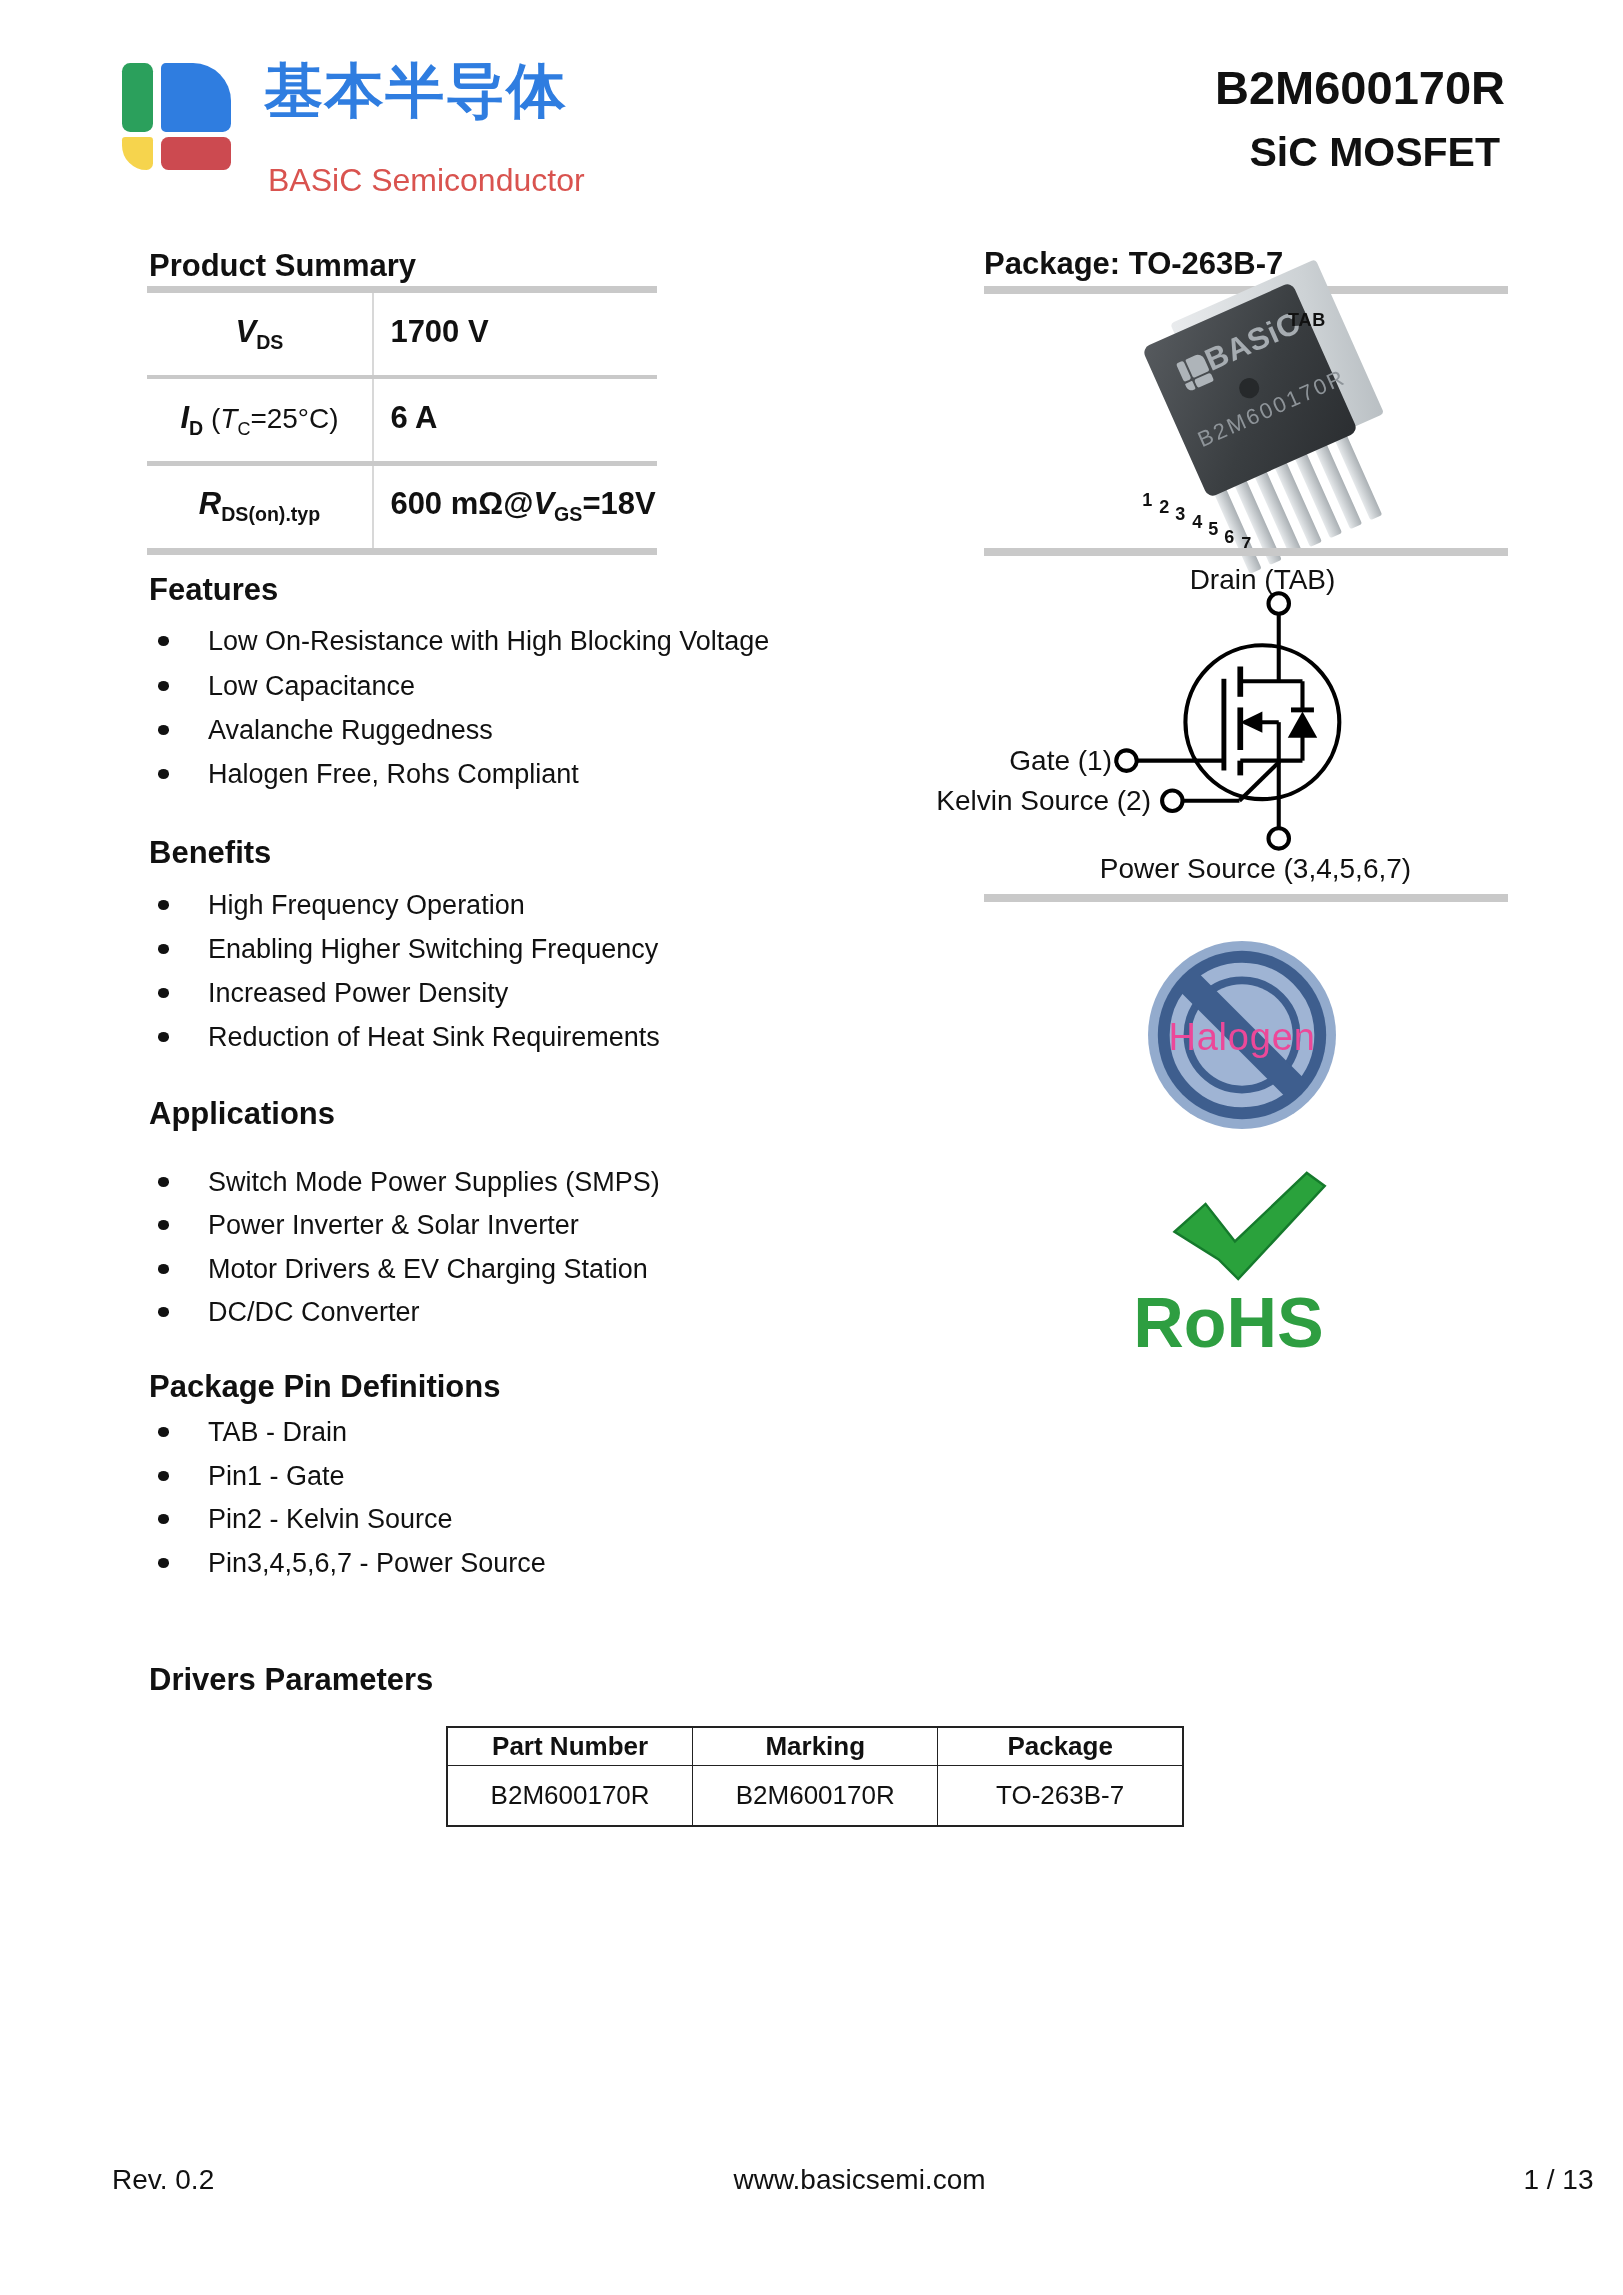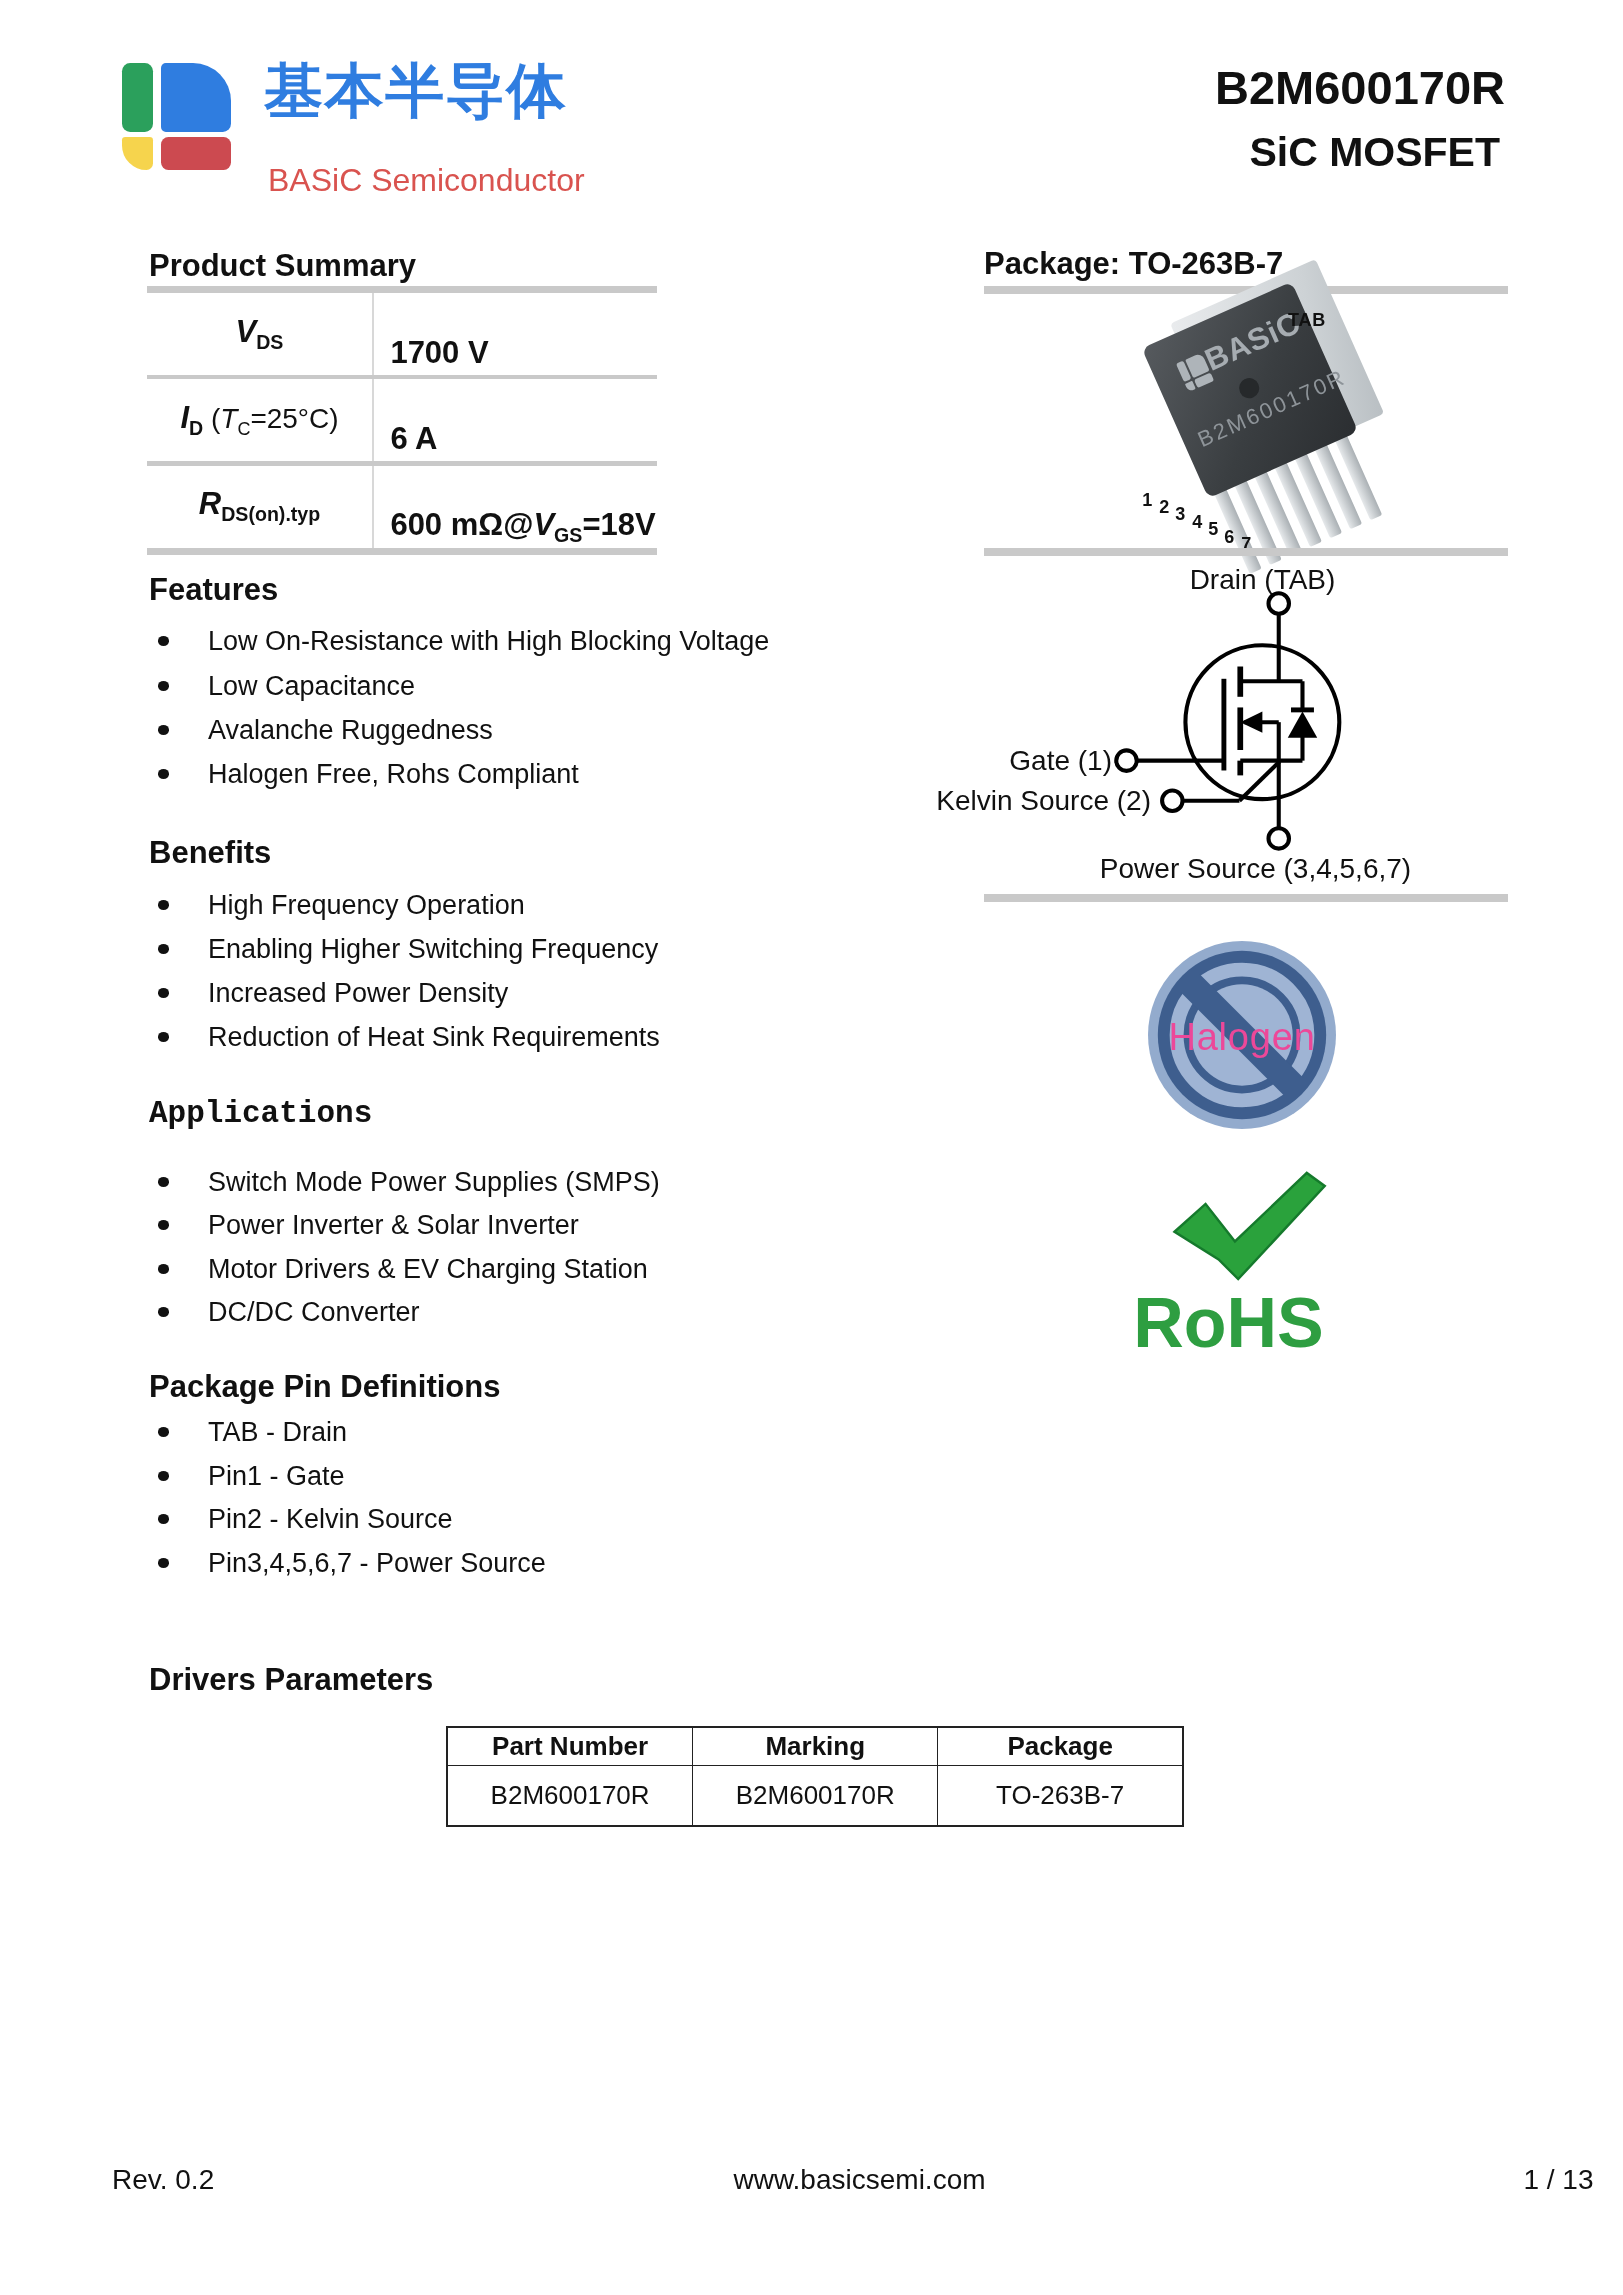--- a/index.html
+++ b/index.html
@@ -18,21 +18,21 @@
   .part-no{right:118px;top:62px;font-size:47px;font-weight:bold;line-height:51px;}
   .dev-type{right:123px;top:129px;font-size:41px;font-weight:bold;line-height:46px;}
   
   .sec-title{font-size:31px;font-weight:bold;line-height:38px;}
   
   .ps-table{left:147px;top:286px;width:510px;}
   .ps-bar{height:7.4px;background:#C9C9C9;}
   .ps-div{height:4.1px;background:#C9C9C9;}
   .ps-row{display:flex;height:82px;align-items:center;}
   .ps-c1{width:225px;text-align:center;font-size:31px;font-weight:bold;}
-  .ps-c2{flex:1;border-left:2.5px solid #D8D8D8;align-self:stretch;display:flex;align-items:flex-end;padding-left:16.4px;font-size:31px;font-weight:bold;}
+  .ps-c2{flex:1;border-left:2.5px solid #D8D8D8;align-self:stretch;display:flex;align-items:center;padding-left:16.4px;font-size:31px;font-weight:bold;}
   .sym{font-style:italic;}
   .sub{font-size:19.6px;font-weight:bold;vertical-align:-7.4px;}
   .cond{font-size:28px;font-weight:normal;}
   .cond .sub{font-weight:normal;font-size:18px;}
   
   .li{position:absolute;left:147px;width:802px;height:36px;line-height:36px;font-size:27px;padding-left:61px;box-sizing:border-box;}
   .bullet{position:absolute;left:10.6px;top:13px;width:11.5px;height:9.8px;border-radius:50%;background:#111;}
   
   .gbar{background:#C9C9C9;height:8.2px;width:524px;left:984px;}
   .pkg-wrap{left:984px;top:295px;width:524px;height:252px;}
@@ -106,21 +106,21 @@
   <div class="li" style="top:668px;"><span class="bullet"></span><span>Low Capacitance</span></div>
   <div class="li" style="top:712px;"><span class="bullet"></span><span>Avalanche Ruggedness</span></div>
   <div class="li" style="top:756px;"><span class="bullet"></span><span>Halogen Free, Rohs Compliant</span></div>
 
   <div class="abs sec-title" style="left:149px;top:834px;">Benefits</div>
   <div class="li" style="top:931px;"><span class="bullet"></span><span>Enabling Higher Switching Frequency</span></div>
   <div class="li" style="top:887px;"><span class="bullet"></span><span>High Frequency Operation</span></div>
   <div class="li" style="top:975px;"><span class="bullet"></span><span>Increased Power Density</span></div>
   <div class="li" style="top:1019px;"><span class="bullet"></span><span>Reduction of Heat Sink Requirements</span></div>
 
-  <div class="abs sec-title" style="left:149px;top:1095px;font-family:Liberation Mono, monospace;">Applications</div>
+  <div class="abs sec-title" style="left:149px;top:1095px;">Applications</div>
   <div class="li" style="top:1164px;"><span class="bullet"></span><span>Switch Mode Power Supplies (SMPS)</span></div>
   <div class="li" style="top:1207px;"><span class="bullet"></span><span>Power Inverter &amp; Solar Inverter</span></div>
   <div class="li" style="top:1251px;"><span class="bullet"></span><span>Motor Drivers &amp; EV Charging Station</span></div>
   <div class="li" style="top:1294px;"><span class="bullet"></span><span>DC/DC Converter</span></div>
 
   <div class="abs sec-title" style="left:149px;top:1368px;">Package Pin Definitions</div>
   <div class="li" style="top:1414px;"><span class="bullet"></span><span>TAB - Drain</span></div>
   <div class="li" style="top:1458px;"><span class="bullet"></span><span>Pin1 - Gate</span></div>
   <div class="li" style="top:1501px;"><span class="bullet"></span><span>Pin2 - Kelvin Source</span></div>
   <div class="li" style="top:1545px;"><span class="bullet"></span><span>Pin3,4,5,6,7 - Power Source</span></div>

